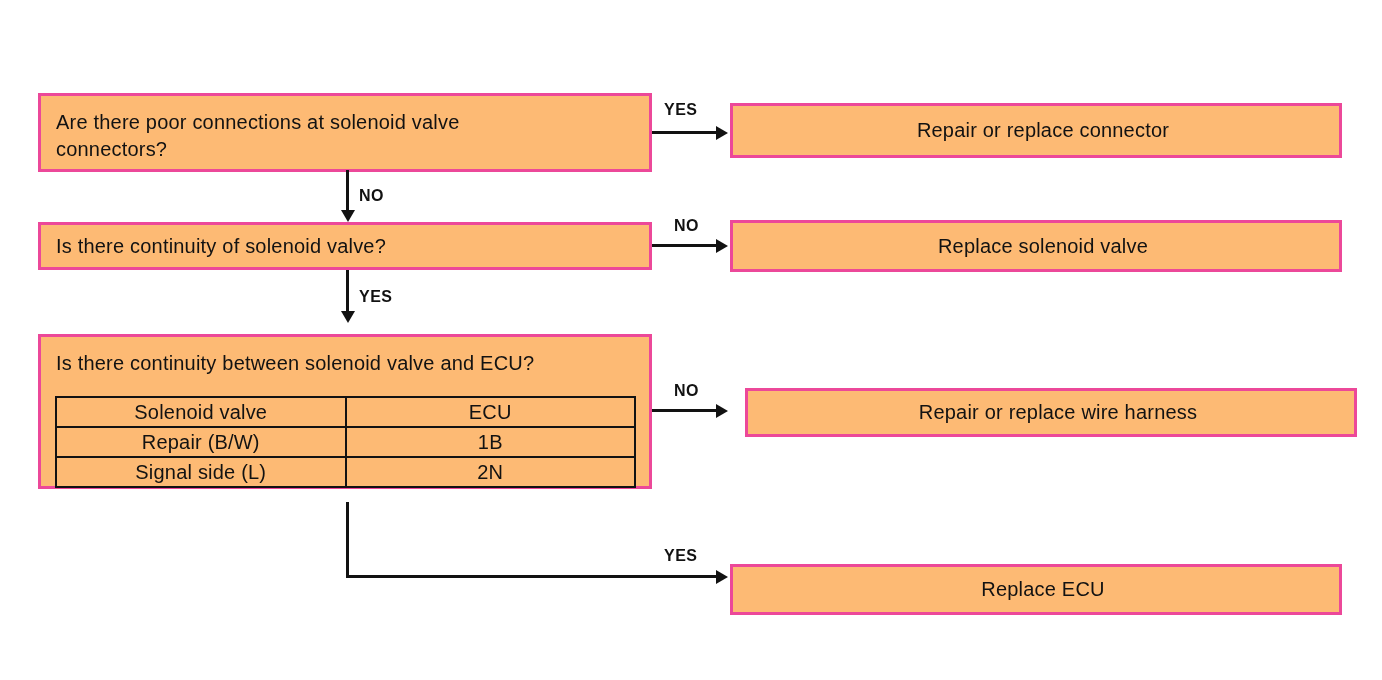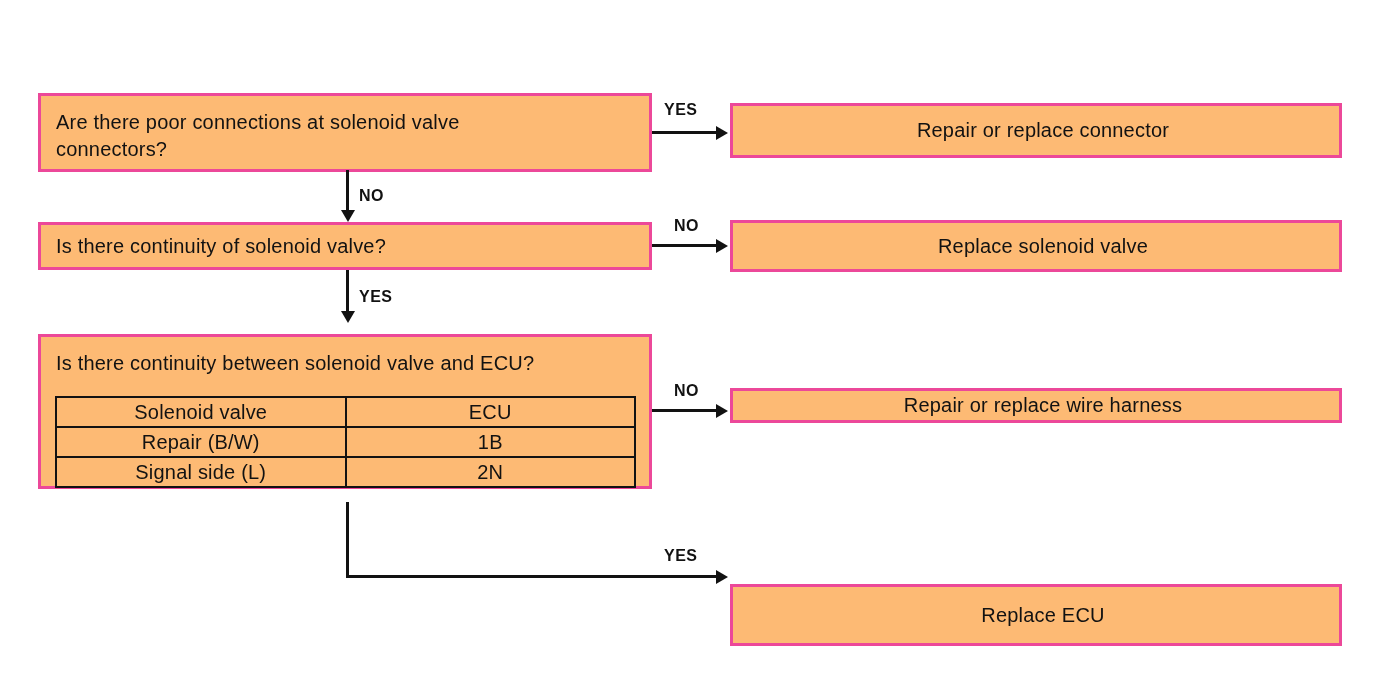--- a/index.html
+++ b/index.html
@@ -124,29 +124,29 @@
         <td>1B</td>
       </tr>
       <tr>
         <td>Signal side (L)</td>
         <td>2N</td>
       </tr>
     </tbody>
       </table>
   </div>
 
-  <div class="rbox" style="left:730px; top:388px; width:612px; height:35px;">
+  <div class="rbox" style="left:745px; top:388px; width:612px; height:49px;">
     <span>Repair or replace wire harness</span>
   </div>
 
   <div class="hline" style="left:652px; top:409px; width:66px; height:3px;"></div>
   <div class="arrow-right" style="left:716px; top:404px;"></div>
   <div class="branch-label" style="left:674px; top:382px;">NO</div>
 
-  <div class="rbox" style="left:730px; top:584px; width:612px; height:62px;">
+  <div class="rbox" style="left:730px; top:564px; width:612px; height:51px;">
     <span>Replace ECU</span>
   </div>
 
   <div class="vline" style="left:346px; top:502px; width:3px; height:76px;"></div>
   <div class="hline" style="left:346px; top:575px; width:372px; height:3px;"></div>
   <div class="arrow-right" style="left:716px; top:570px;"></div>
   <div class="branch-label" style="left:664px; top:547px;">YES</div>
 
 </div>
 

